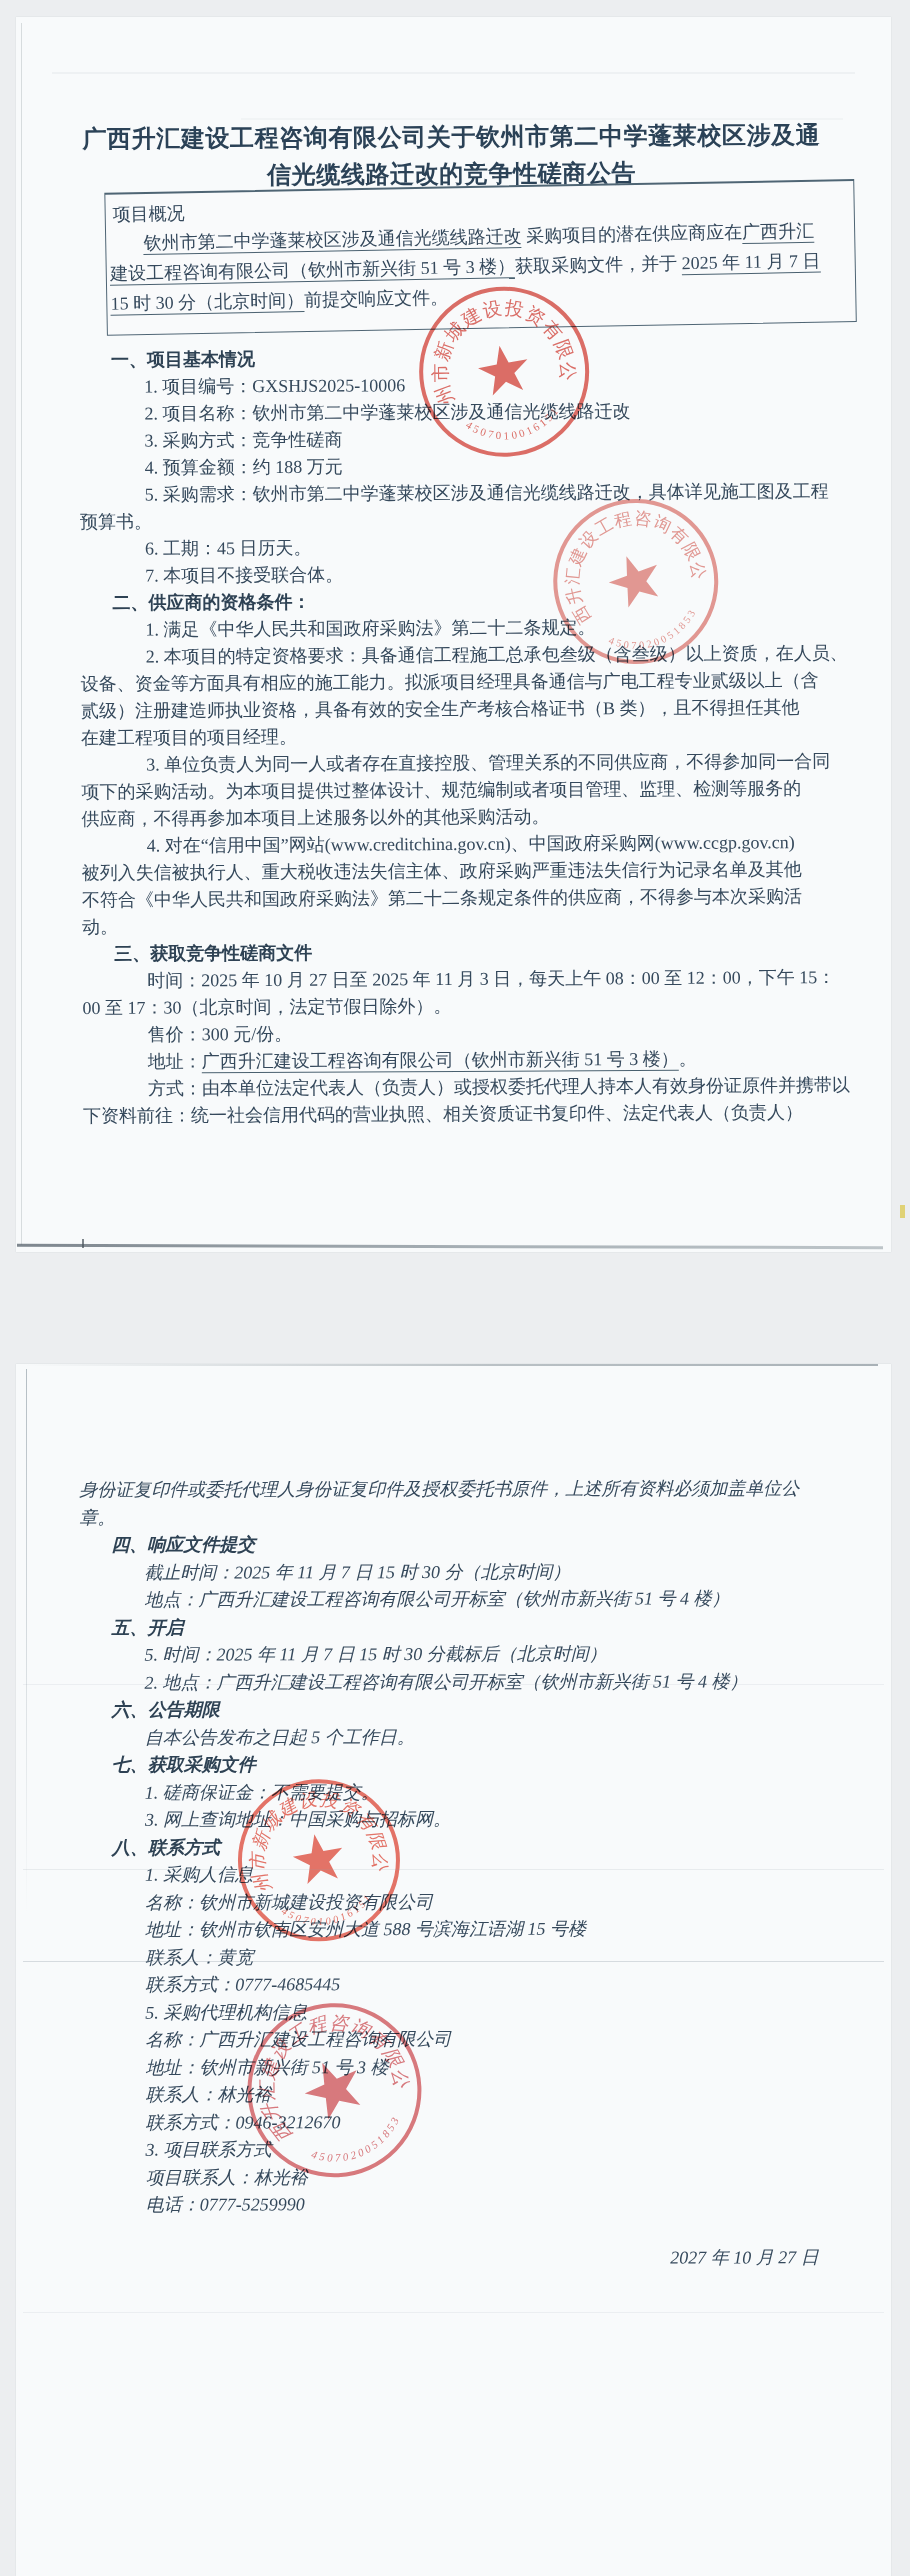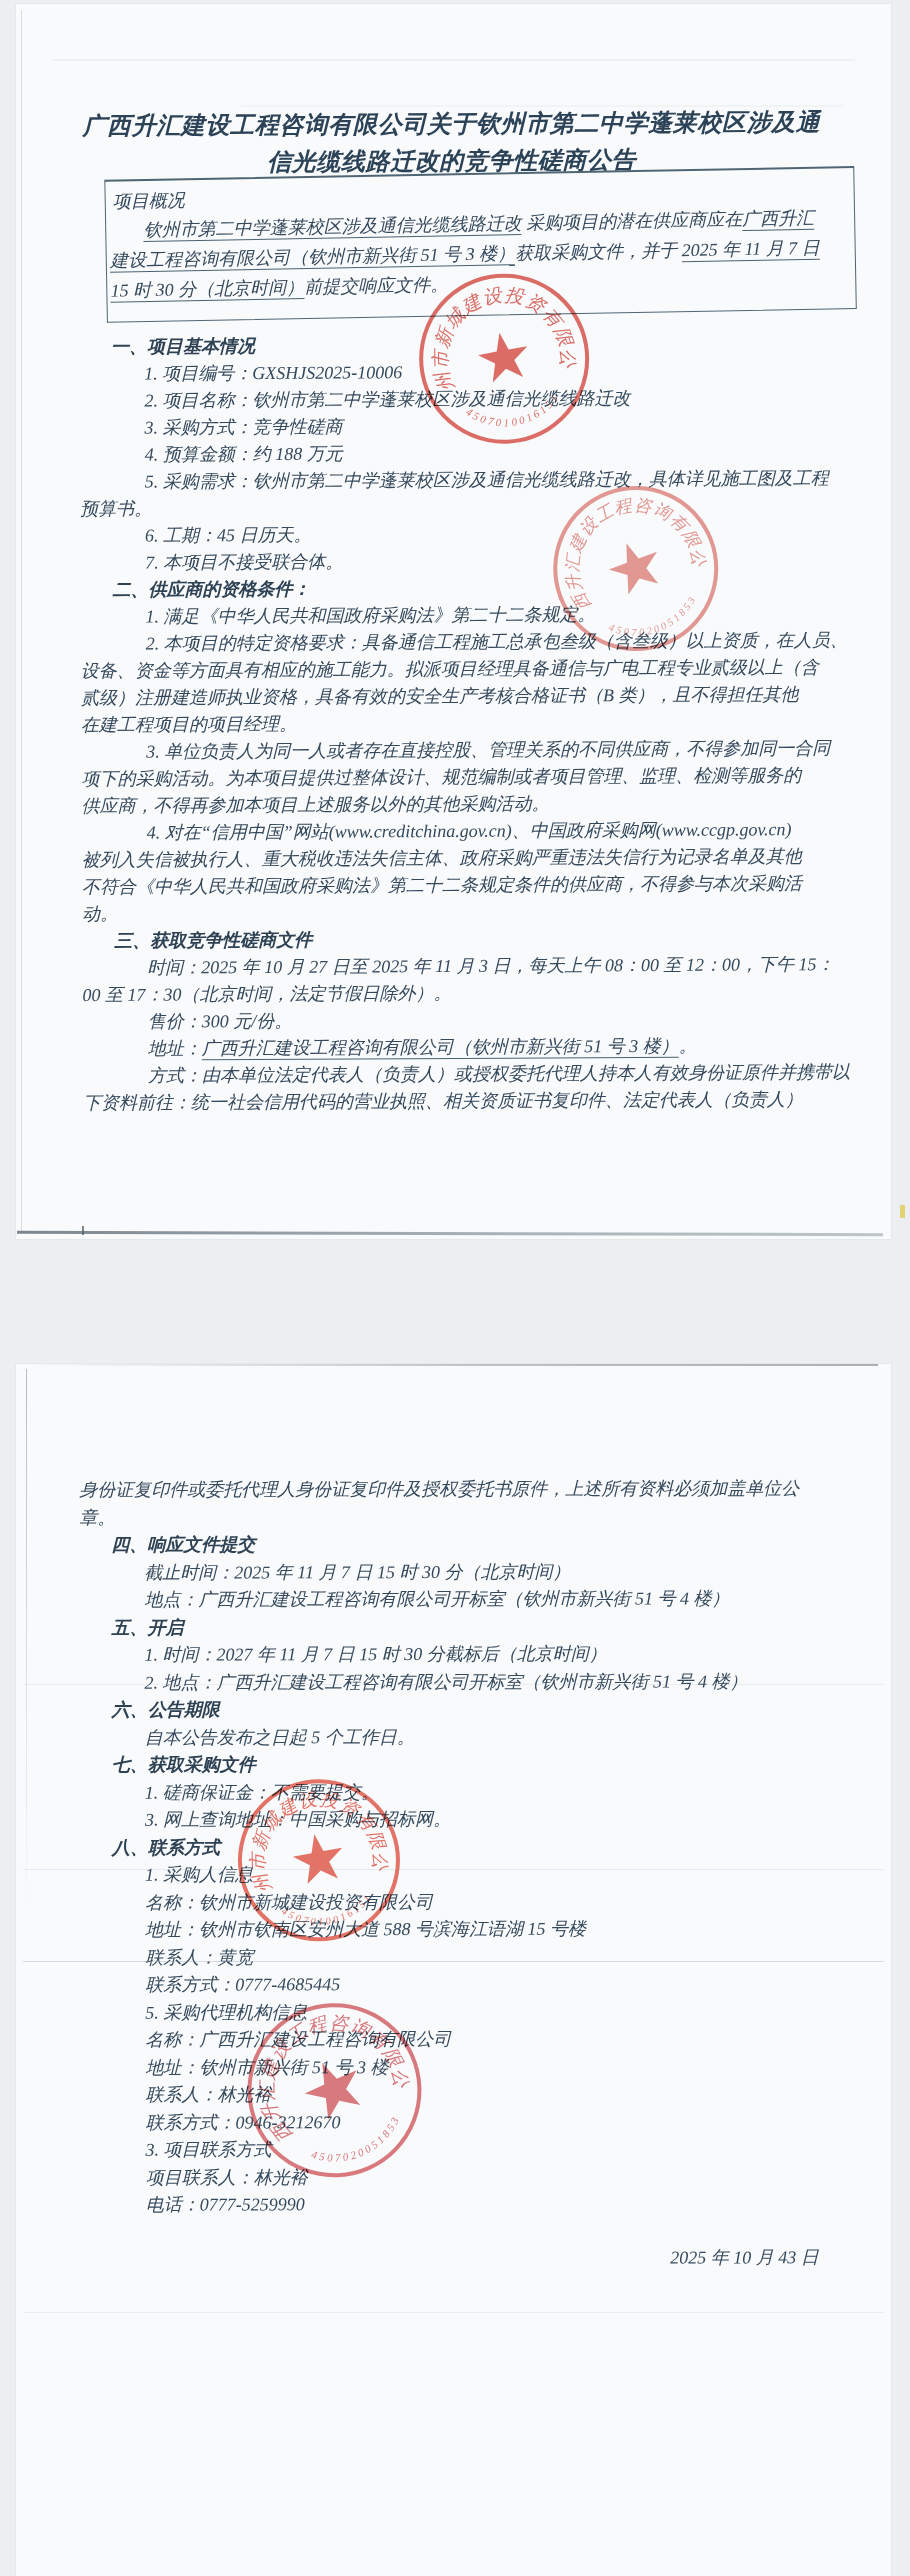--- a/index.html
+++ b/index.html
@@ -6,21 +6,21 @@
   body{
     width:910px;height:2576px;position:relative;
     background:#eceef0;
     font-family:"Liberation Serif","DejaVu Serif",serif;
     color:#35495c;overflow:hidden;
   }
   .page{
     position:absolute;left:16px;width:875px;background:#f8fafb;
     overflow:hidden;box-shadow:0 0 1.1px rgba(120,130,140,.25);
   }
-  #page1{top:4px;height:1235px;font-style:italic;}
+  #page1{top:17px;height:1235px;}
   #page2{top:1364px;height:1250px;font-style:italic;}
   .tilt1{position:absolute;inset:0;transform:rotate(-0.3deg);transform-origin:436px 516px;}
   .tilt2{position:absolute;inset:0;transform:rotate(-0.12deg);transform-origin:436px 516px;}
   .title{
     position:absolute;top:102px;left:29px;right:29px;text-align:center;
     font-weight:bold;font-size:24px;line-height:37px;color:#2b4257;letter-spacing:0.6px;
   }
   .obox{
     position:absolute;left:91px;top:169px;width:750px;height:143px;
     border:1.7px solid #4f6574;border-top-width:2.3px;box-sizing:border-box;
@@ -134,21 +134,21 @@
 <div class="page" id="page2">
   <div class="tilt2">
 
     <div id="p2body">
         <div class="ln"><span>身份证复印件或委托代理人身份证复印件及授权委托书原件，上述所有资料必须加盖单位公</span></div>
         <div class="ln"><span>章。</span></div>
         <div class="ln h"><span>四、响应文件提交</span></div>
         <div class="ln ind"><span>截止时间：2025 年 11 月 7 日 15 时 30 分（北京时间）</span></div>
         <div class="ln ind"><span>地点：广西升汇建设工程咨询有限公司开标室（钦州市新兴街 51 号 4 楼）</span></div>
         <div class="ln h"><span>五、开启</span></div>
-        <div class="ln ind"><span>1. 时间：2027 年 11 月 7 日 15 时 30 分截标后（北京时间）</span></div>
+        <div class="ln ind"><span>5. 时间：2025 年 11 月 7 日 15 时 30 分截标后（北京时间）</span></div>
         <div class="ln ind"><span>2. 地点：广西升汇建设工程咨询有限公司开标室（钦州市新兴街 51 号 4 楼）</span></div>
         <div class="ln h"><span>六、公告期限</span></div>
         <div class="ln ind"><span>自本公告发布之日起 5 个工作日。</span></div>
         <div class="ln h"><span>七、获取采购文件</span></div>
         <div class="ln ind"><span>1. 磋商保证金：不需要提交。</span></div>
         <div class="ln ind"><span>3. 网上查询地址：中国采购与招标网。</span></div>
         <div class="ln h"><span>八、联系方式</span></div>
         <div class="ln ind"><span>1. 采购人信息</span></div>
         <div class="ln ind"><span>名称：钦州市新城建设投资有限公司</span></div>
         <div class="ln ind"><span>地址：钦州市钦南区安州大道 588 号滨海江语湖 15 号楼</span></div>
@@ -157,21 +157,21 @@
         <div class="ln ind"><span>5. 采购代理机构信息</span></div>
         <div class="ln ind"><span>名称：广西升汇建设工程咨询有限公司</span></div>
         <div class="ln ind"><span>地址：钦州市新兴街 51 号 3 楼</span></div>
         <div class="ln ind"><span>联系人：林光裕</span></div>
         <div class="ln ind"><span>联系方式：0946-3212670</span></div>
         <div class="ln ind"><span>3. 项目联系方式</span></div>
         <div class="ln ind"><span>项目联系人：林光裕</span></div>
         <div class="ln ind"><span>电话：0777-5259990</span></div>
       </div>
 
-    <div class="datewrap">2025 年 10 月 43 日</div>
+    <div class="datewrap">2027 年 10 月 27 日</div>
 
     <svg class="stamp" style="--seal:#df5f52;left:220px;top:413px;width:166px;height:166px" viewBox="0 0 290 290">
       <g transform="rotate(-10 145 145)">
         <circle class="ring" cx="145" cy="145" r="138" stroke-width="7"></circle>
         <path id="s3t" d="M 58 185.6 A 96 96 0 1 1 232 185.6" fill="none"></path>
         <path id="s3b" d="M 47.1 201.5 A 113 113 0 0 0 242.9 201.5" fill="none"></path>
         <g transform="translate(145 145)">
           <polygon class="star" transform="scale(46)" points="0,-1 0.229,-0.316 0.951,-0.309 0.371,0.121 0.588,0.809 0,0.39 -0.588,0.809 -0.371,0.121 -0.951,-0.309 -0.229,-0.316"></polygon>
         </g>
         <text class="sealtext" font-size="32"><textPath href="#s3t" startOffset="50%" text-anchor="middle">钦州市新城建设投资有限公司</textPath></text>

